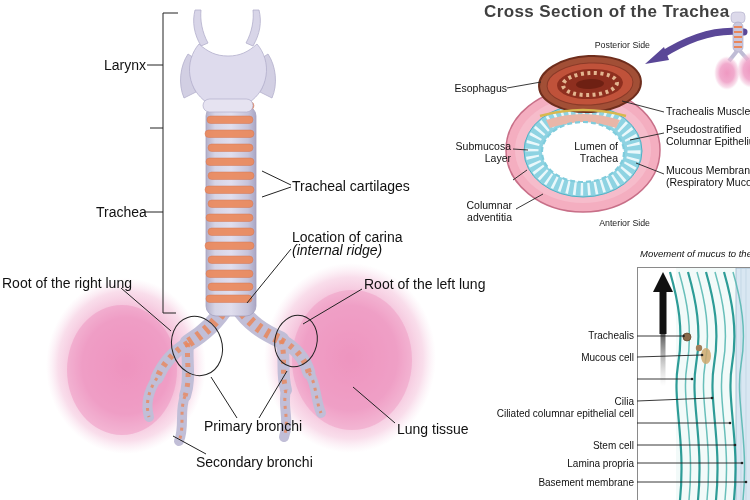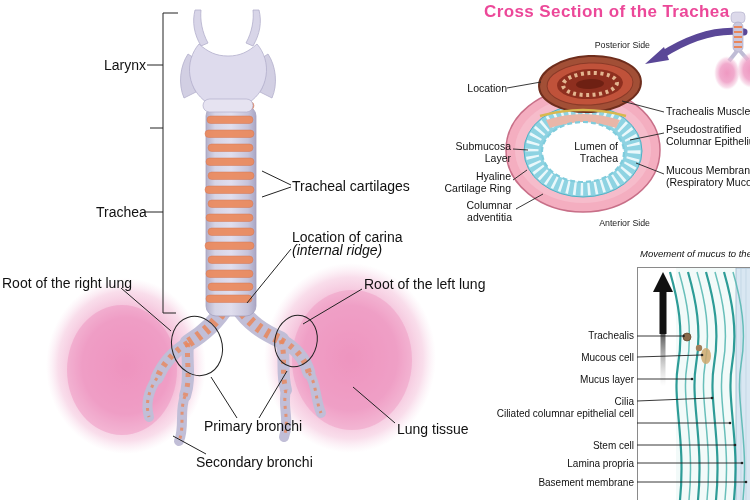--- a/index.html
+++ b/index.html
@@ -4,21 +4,21 @@
 <style>
   * { margin:0; padding:0; box-sizing:border-box; }
   html,body { width:750px; height:500px; background:#fff; overflow:hidden;
               font-family:"Liberation Sans", sans-serif; }
   .canvas { position:relative; width:750px; height:500px; background:#fff; overflow:hidden; }
   .art { position:absolute; left:0; top:0; }
   .lbl { position:absolute; font-size:14px; color:#111; white-space:nowrap; line-height:1.12; z-index:2; }
   .cs  { font-size:10.5px; }
   .mu  { font-size:10px; }
   .side{ font-size:8.8px; color:#222; }
-  .ttl { font-size:17px; font-weight:700; letter-spacing:.4px; color:#ec4899; }
+  .ttl { font-size:17px; font-weight:700; letter-spacing:.4px; color:#404040; }
   .it  { font-style:italic; }
   .ra  { text-align:right; }
   .ca  { text-align:right; }
   .blk span { display:block; }
 </style>
 </head>
 <body>
 
 <div class="canvas">
 
@@ -234,51 +234,46 @@
 <div class="lbl" style="left:292px;top:230px">Location of carina</div>
 <div class="lbl it" style="left:292px;top:243px">(internal ridge)</div>
 <div class="lbl" style="left:2px;top:276px">Root of the right lung</div>
 <div class="lbl" style="left:364px;top:277px">Root of the left lung</div>
 <div class="lbl" style="left:204px;top:419px">Primary bronchi</div>
 <div class="lbl" style="left:397px;top:422px">Lung tissue</div>
 <div class="lbl" style="left:196px;top:455px">Secondary bronchi</div>
 
 <div class="lbl ttl" style="left:484px;top:2px">Cross Section of the Trachea</div>
 <div class="lbl side ca" style="left:540px;top:41px;width:110px">Posterior Side</div>
-<div class="lbl cs ra" style="left:420px;top:83px;width:87px">Location</div>
+<div class="lbl cs ra" style="left:420px;top:83px;width:87px">Esophagus</div>
 <div class="lbl cs" style="left:666px;top:106px">Trachealis Muscle</div>
 <div class="lbl cs blk" style="left:666px;top:124px">
   <span>Pseudostratified</span>
   <span>Columnar Epithelium</span>
 </div>
 <div class="lbl cs blk ra" style="left:420px;top:141px;width:91px">
   <span>Submucosa</span>
   <span>Layer</span>
 </div>
 <div class="lbl cs blk ca" style="left:548px;top:141px;width:70px">
   <span>Lumen of</span>
   <span>Trachea</span>
 </div>
-<div class="lbl cs blk ra" style="left:420px;top:171px;width:91px">
-  <span>Hyaline</span>
-  <span>Cartilage Ring</span>
-</div>
 <div class="lbl cs blk" style="left:666px;top:165px">
   <span>Mucous Membrane</span>
   <span>(Respiratory Mucosa)</span>
 </div>
 <div class="lbl cs blk ra" style="left:420px;top:200px;width:92px">
   <span>Columnar</span>
   <span>adventitia</span>
 </div>
 <div class="lbl side ca" style="left:540px;top:219px;width:110px">Anterior Side</div>
 
 <div class="lbl it" style="left:640px;top:249px;font-size:9.5px">Movement of mucus to the</div>
 <div class="lbl mu ra" style="left:440px;top:330px;width:194px">Trachealis</div>
 <div class="lbl mu ra" style="left:440px;top:352px;width:194px">Mucous cell</div>
-<div class="lbl mu ra" style="left:440px;top:374px;width:194px">Mucus layer</div>
 <div class="lbl mu ra" style="left:440px;top:396px;width:194px">Cilia</div>
 <div class="lbl mu ra" style="left:440px;top:408px;width:194px">Ciliated columnar epithelial cell</div>
 <div class="lbl mu ra" style="left:440px;top:440px;width:194px">Stem cell</div>
 <div class="lbl mu ra" style="left:440px;top:458px;width:194px">Lamina propria</div>
 <div class="lbl mu ra" style="left:440px;top:477px;width:194px">Basement membrane</div>
 
 </div>
 
 </body></html>

